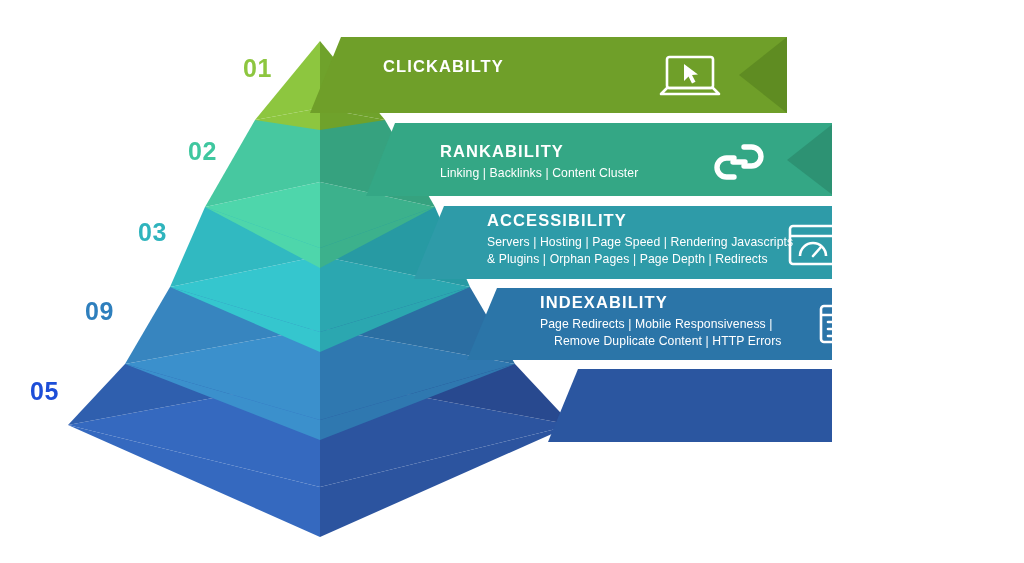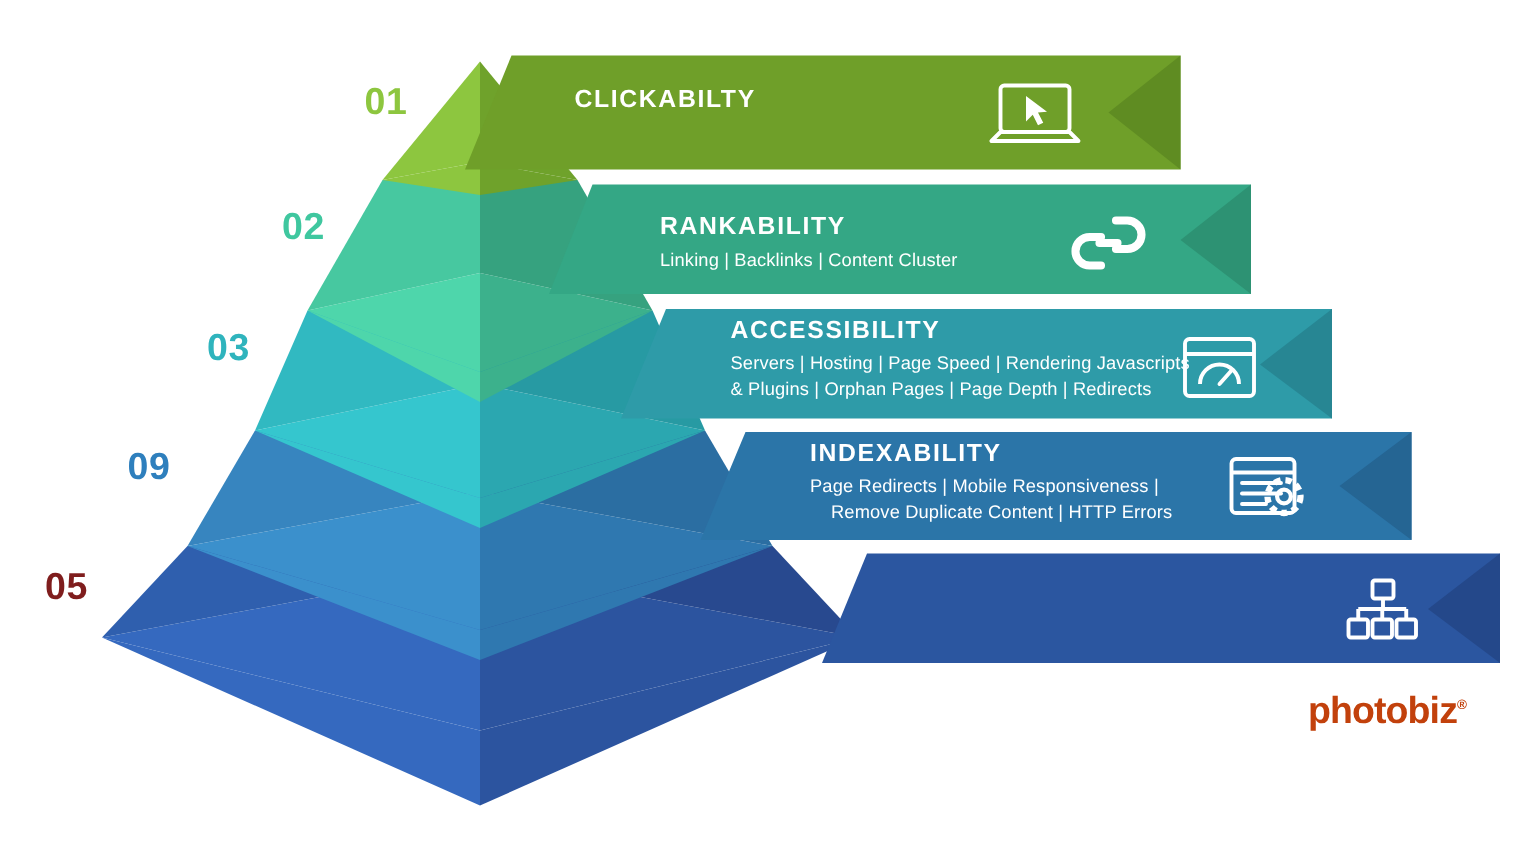--- a/index.html
+++ b/index.html
@@ -6,21 +6,21 @@
   html, body {
     margin: 0;
     padding: 0;
     background: #ffffff;
   }
   body {
     font-family: "Liberation Sans", sans-serif;
   }
   #stage {
     position: relative;
-    width: 1024px;
+    width: 832px;
     height: 563px;
     background: #ffffff;
     overflow: hidden;
   }
   #pyramid-svg, #banner-svg {
     position: absolute;
     left: 0;
     top: 0;
     width: 1024px;
     height: 563px;
@@ -154,21 +154,21 @@
     <g>
       <polygon points="578,369 1000,369 1000,442 548,442" fill="#2b56a0"></polygon>
       <polygon points="1000,369 1000,442 952,406" fill="#24488a"></polygon>
     </g>
   </svg>
 
   <div class="tier-number" style="left:243px; top:56px; color:#8dc63f;">01</div>
   <div class="tier-number" style="left:188px; top:139px; color:#3fc79f;">02</div>
   <div class="tier-number" style="left:138px; top:220px; color:#2fb4bd;">03</div>
   <div class="tier-number" style="left:85px; top:299px; color:#2e7fbd;">09</div>
-  <div class="tier-number" style="left:30px; top:379px; color:#7f1d1d;">05</div>
+  <div class="tier-number" style="left:30px; top:379px; color:#1d4ed8;">05</div>
 
   <div class="banner-text" style="left:383px; top:57px;">
     <div class="banner-title">CLICKABILTY</div>
   </div>
   <div class="icon-box" style="left:659px; top:54px;">
     <svg width="62" height="46" viewBox="0 0 62 46">
       <rect x="8" y="3" width="46" height="31" rx="2.5" fill="none" stroke="#ffffff" stroke-width="2.6"></rect>
       <path d="M2 40 L60 40 L54 34 L8 34 Z" fill="none" stroke="#ffffff" stroke-width="2.6" stroke-linejoin="round"></path>
       <path d="M25 10 L25 27 L29.5 22.5 L33 29.5 L36.5 27.8 L33 21 L39 20.5 Z" fill="#ffffff"></path>
     </svg>

